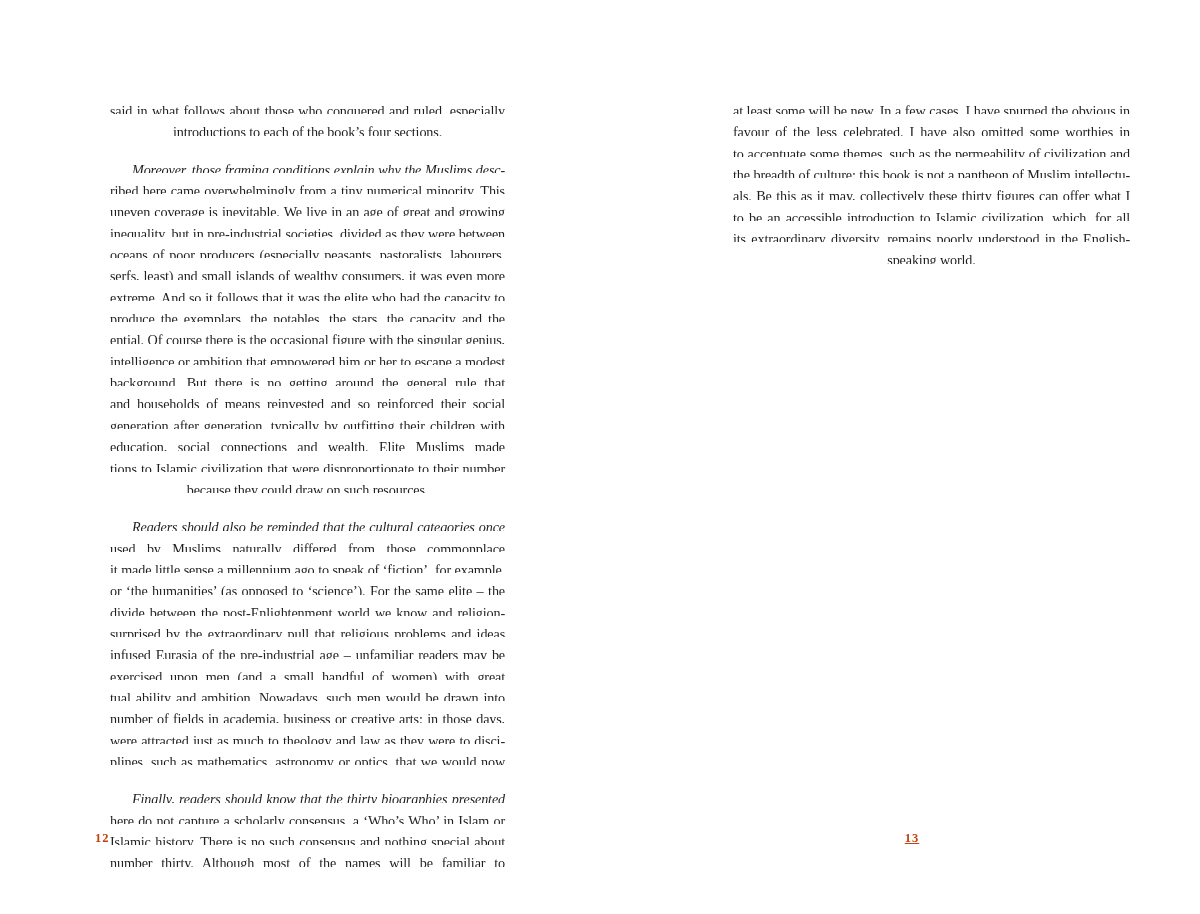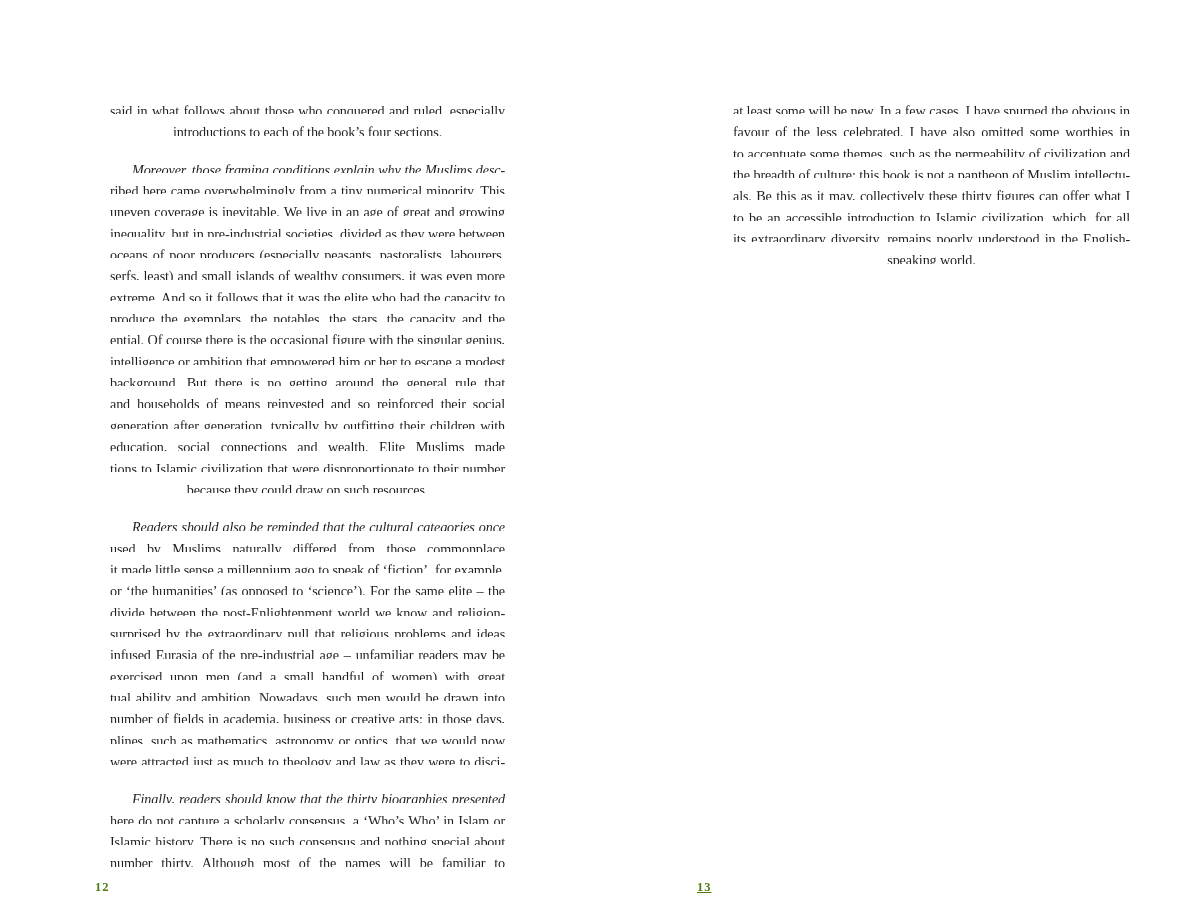--- a/index.html
+++ b/index.html
@@ -31,31 +31,31 @@
     overflow: hidden;
     text-align: center;
   }
   .line.just {
     text-align: justify;
     text-align-last: justify;
   }
   .line.indent { text-indent: 22px; font-style: italic; }
   .folio {
     position: absolute;
-    top: 864px;
+    top: 815px;
     font-weight: bold;
     font-size: 12.5px;
     letter-spacing: 1px;
-    color: #4d7c0f;
+    color: #c2410c;
   }
   .folio-left { left: 79px; }
   .folio-right {
     left: 681px;
     width: 445px;
-    text-align: left;
+    text-align: center;
     padding-right: 7px;
     text-decoration: underline;
   }
 </style>
 </head>
 <body>
 
 <div class="spread">
 
   <section class="page">
@@ -86,22 +86,22 @@
           <div class="line just indent">Readers should also be reminded that the cultural categories once</div>
           <div class="line just">used by Muslims naturally differed from those commonplace nowadays:</div>
           <div class="line just">it made little sense a millennium ago to speak of ‘fiction’, for example,</div>
           <div class="line just">or ‘the humanities’ (as opposed to ‘science’). For the same elite – the</div>
           <div class="line just">divide between the post-Enlightenment world we know and religion-</div>
           <div class="line just">surprised by the extraordinary pull that religious problems and ideas</div>
           <div class="line just">infused Eurasia of the pre-industrial age – unfamiliar readers may be</div>
           <div class="line just">exercised upon men (and a small handful of women) with great intellec-</div>
           <div class="line just">tual ability and ambition. Nowadays, such men would be drawn into any</div>
           <div class="line just">number of fields in academia, business or creative arts; in those days, they</div>
+          <div class="line just">were attracted just as much to theology and law as they were to disci-</div>
           <div class="line just">plines, such as mathematics, astronomy or optics, that we would now</div>
-          <div class="line just">were attracted just as much to theology and law as they were to disci-</div>
         </div>
         <div class="para">
           <div class="line just indent">Finally, readers should know that the thirty biographies presented</div>
           <div class="line just">here do not capture a scholarly consensus, a ‘Who’s Who’ in Islam or</div>
           <div class="line just">Islamic history. There is no such consensus and nothing special about the</div>
           <div class="line just">number thirty. Although most of the names will be familiar to specialists,</div>
         </div>
       </div>
     <div class="folio folio-left">12</div>
   </section>

